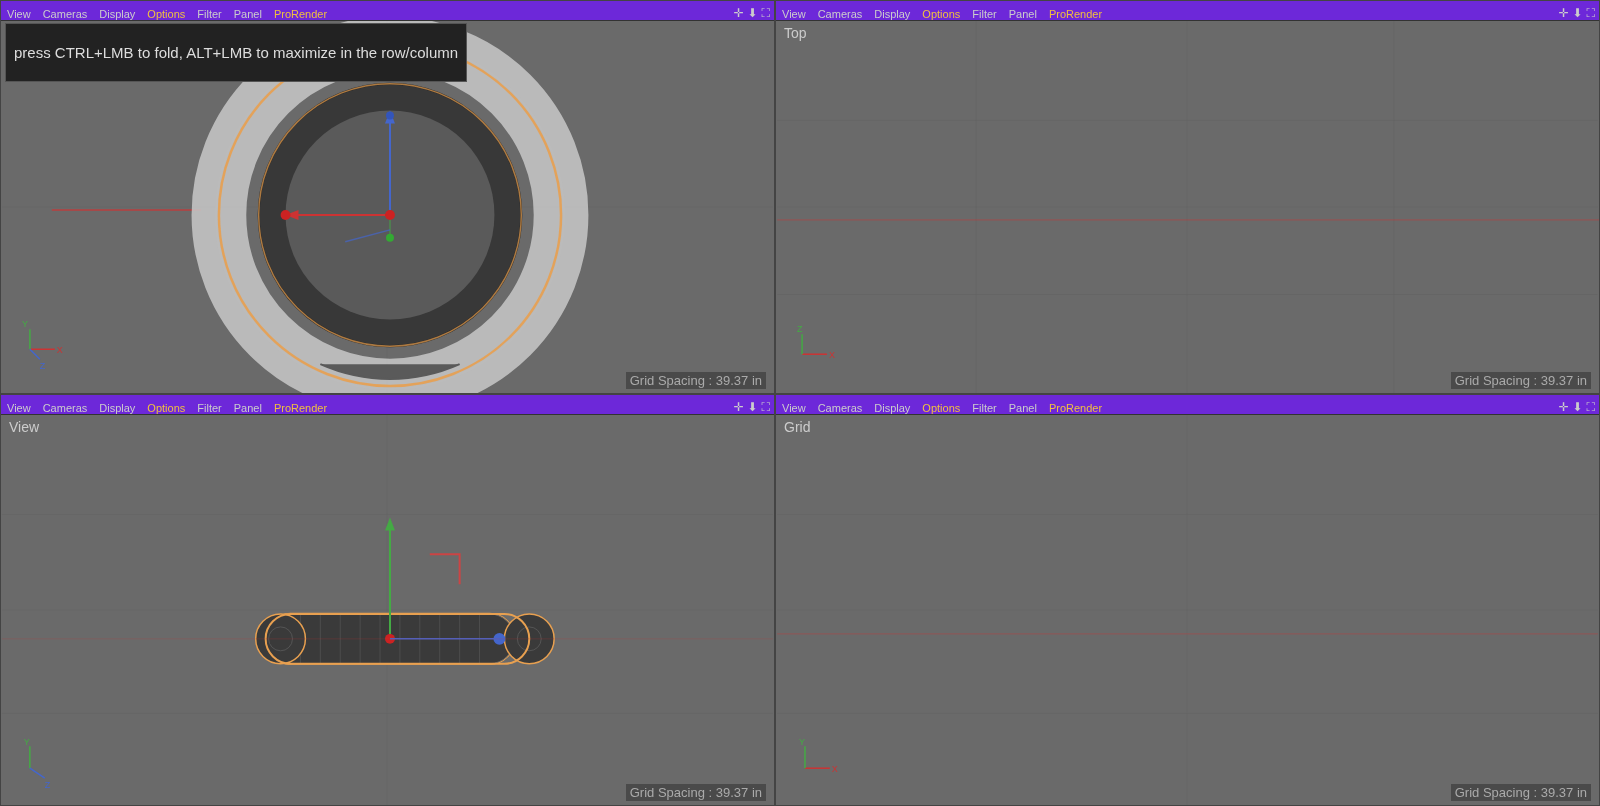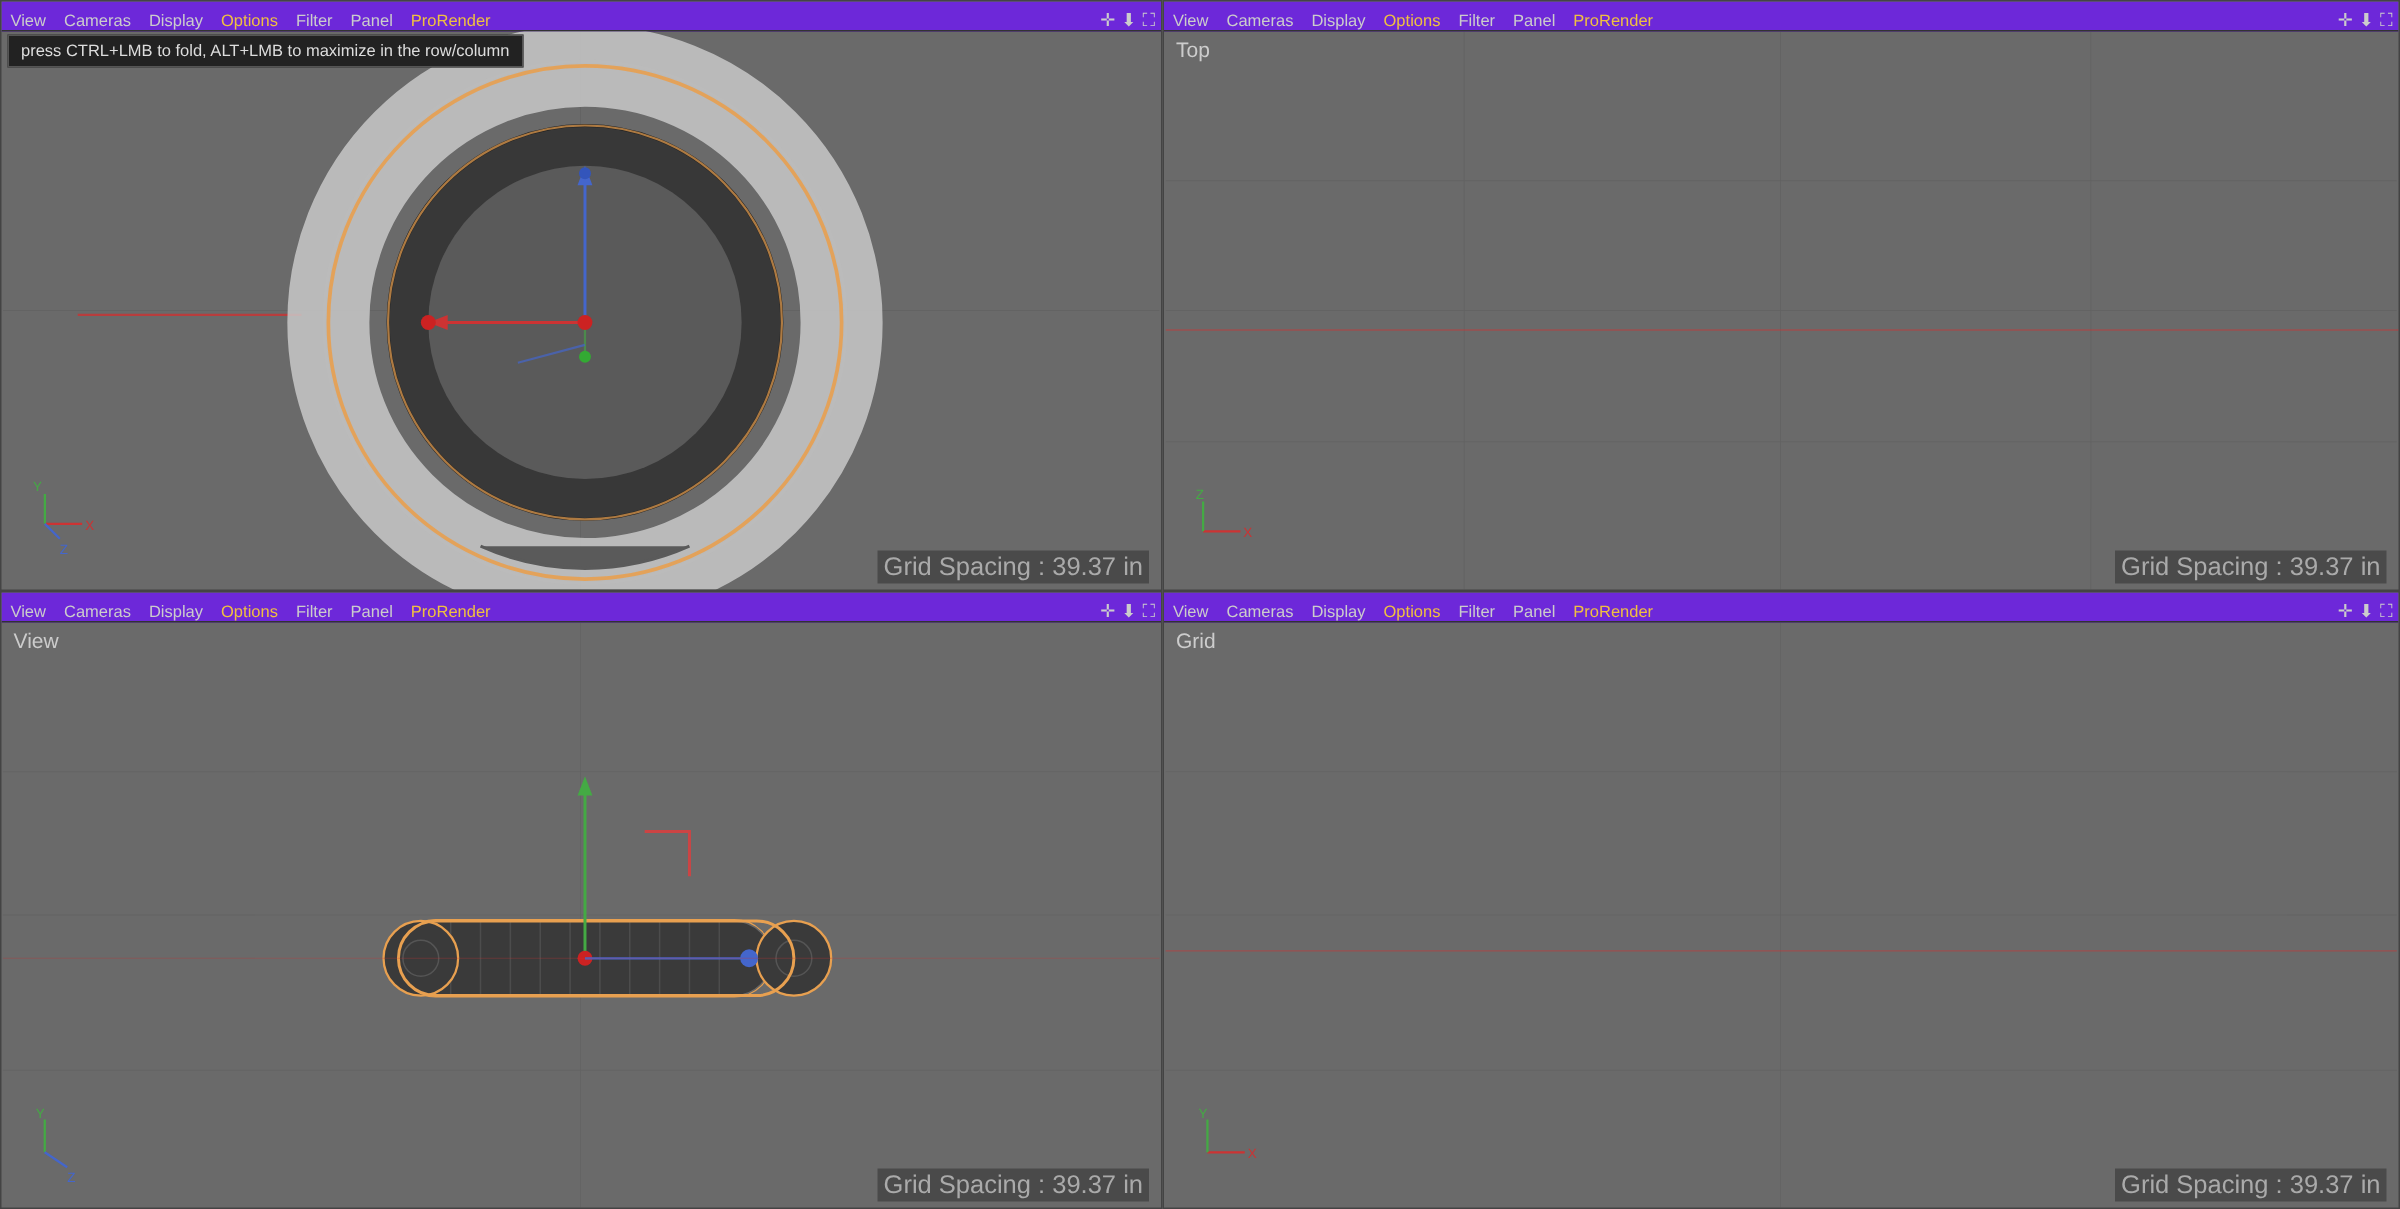--- a/index.html
+++ b/index.html
@@ -63,35 +63,35 @@
       top: 24px;
       left: 8px;
       font-size: 14px;
       color: #ccc;
     }
 
     .grid-spacing {
       position: absolute;
       bottom: 4px;
       right: 8px;
-      font-size: 17px;
+      font-size: 13px;
       color: #aaa;
       background: rgba(0,0,0,0.3);
       padding: 1px 4px;
     }
 
     .tooltip {
       position: absolute;
       top: 22px;
       left: 4px;
       background: #222;
       color: #ddd;
       border: 1px solid #555;
-      padding: 4px 8px;
-      font-size: 11px;
+      padding: 20px 8px;
+      font-size: 15px;
       z-index: 10;
       white-space: nowrap;
     }
 
     
     .viewport-svg {
       position: absolute;
       top: 20px;
       left: 0;
       width: 100%;

